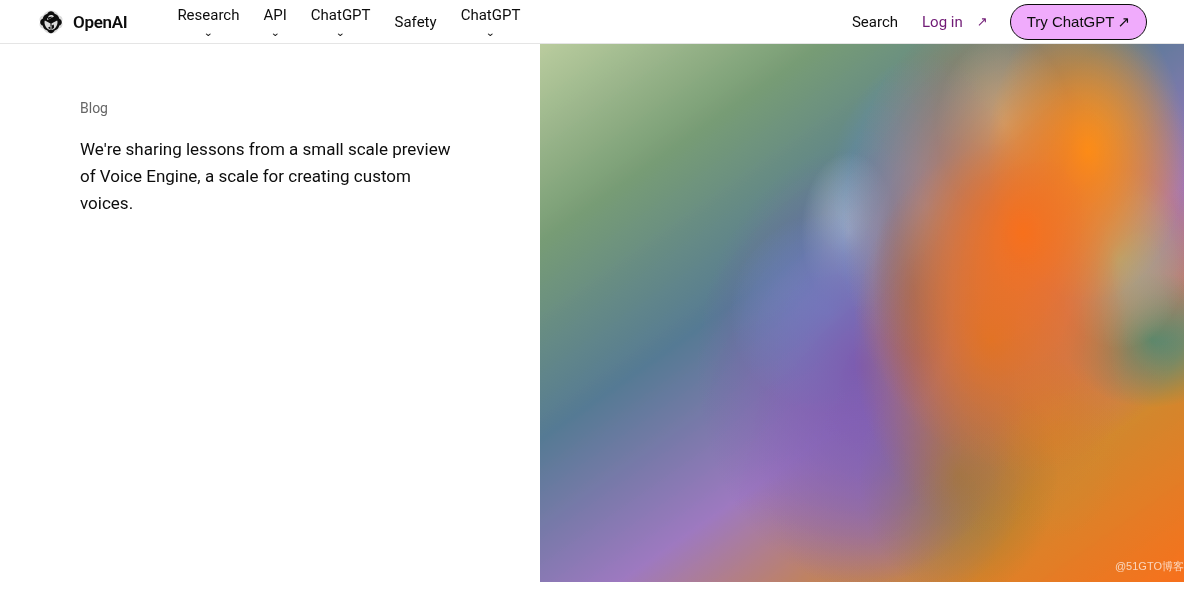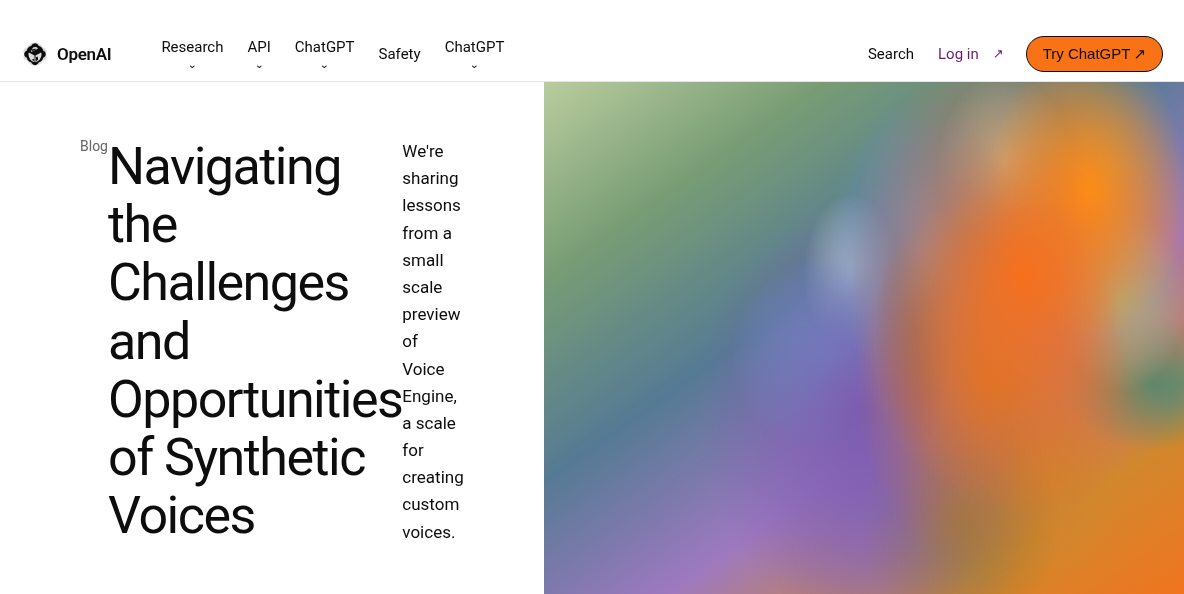--- a/index.html
+++ b/index.html
@@ -14,25 +14,24 @@
       color: #0d0d0d;
       width: 1184px;
       min-height: 594px;
       overflow-x: hidden;
     }
 
     
     .navbar {
       display: flex;
       align-items: center;
-      padding: 0 21px;
-      height: 56px;
+      padding: 0 37px;
+      height: 44px;
       border-bottom: 1px solid #e5e5e5;
       position: relative;
-      margin-top: 26px;
     }
 
     .logo-area {
       display: flex;
       align-items: center;
       gap: 8px;
       margin-right: 40px;
       flex-shrink: 0;
     }
 
@@ -107,40 +106,40 @@
     }
 
     .try-btn {
       display: flex;
       align-items: center;
       gap: 3px;
       padding: 8px 16px;
       font-size: 15px;
       font-weight: 500;
       color: #0d0d0d;
-      background: #f97316;
+      background: #f0abfc;
       border: 1px solid #0d0d0d;
       border-radius: 20px;
       cursor: pointer;
       margin-left: 8px;
       white-space: nowrap;
     }
 
     
     .main-content {
       display: flex;
       align-items: stretch;
       min-height: 538px;
     }
 
     .content-left {
       flex: 0 0 540px;
       padding: 56px 80px 56px 80px;
       display: flex;
-      flex-direction: row;
+      flex-direction: column;
       justify-content: flex-start;
     }
 
     .blog-label {
       font-size: 14px;
       color: #666;
       margin-bottom: 20px;
       font-weight: 400;
     }
 
@@ -249,21 +248,20 @@
     <button class="try-btn">
       <span>Try ChatGPT</span>
       <span>↗</span>
     </button>
   </div>
 </nav>
 
 <main class="main-content">
   <div class="content-left">
     <div class="blog-label">Blog</div>
-    <h1 class="main-title">Navigating the Challenges and Opportunities of Synthetic Voices</h1>
     <p class="main-description">We're sharing lessons from a small scale preview of Voice Engine, a scale for creating custom voices.</p>
   </div>
 
   <div class="content-right">
     <div class="painting"></div>
     <div class="watermark">@51GTO博客</div>
   </div>
 </main>
 
 </body></html>

